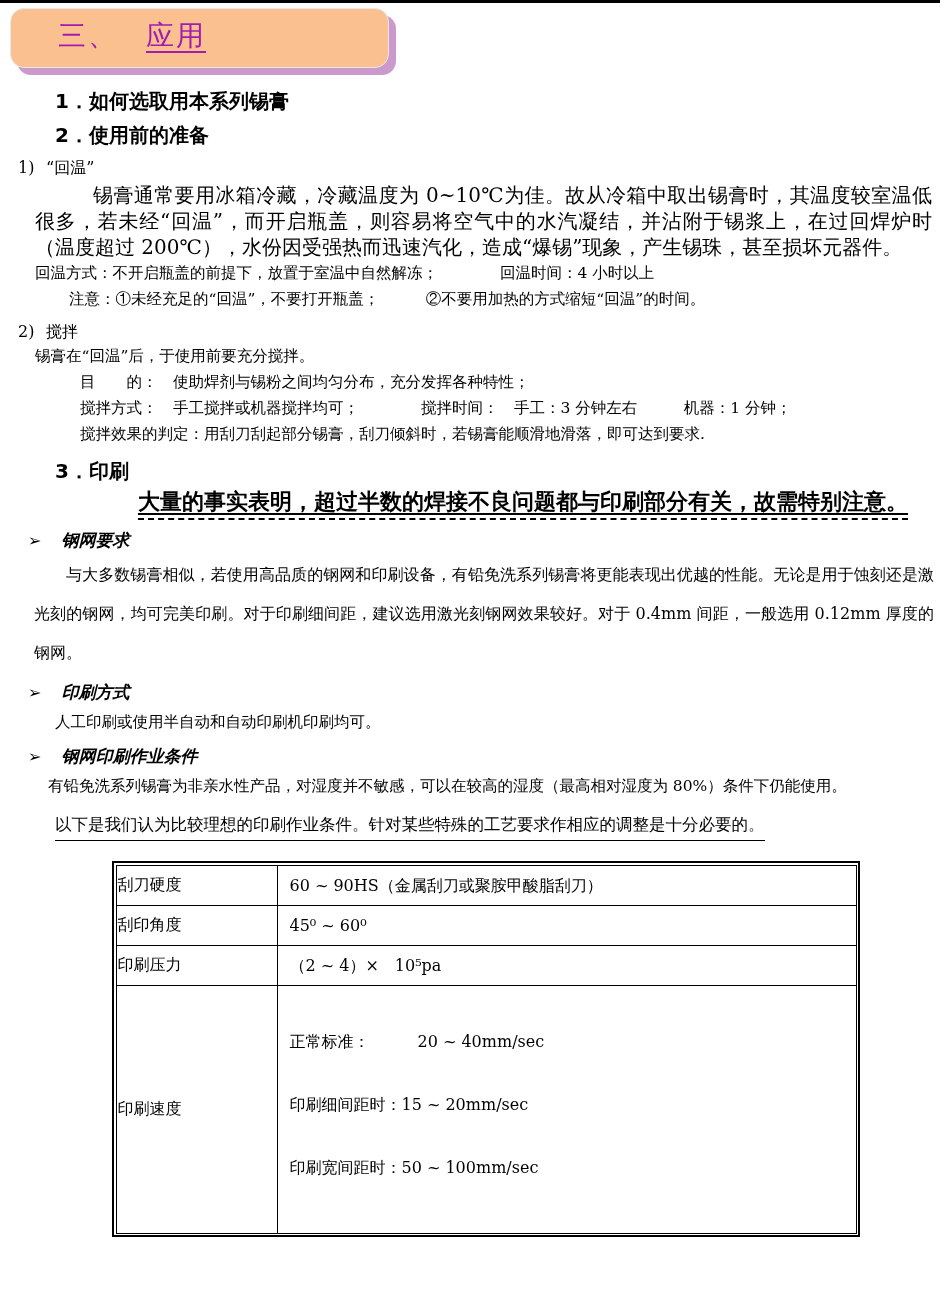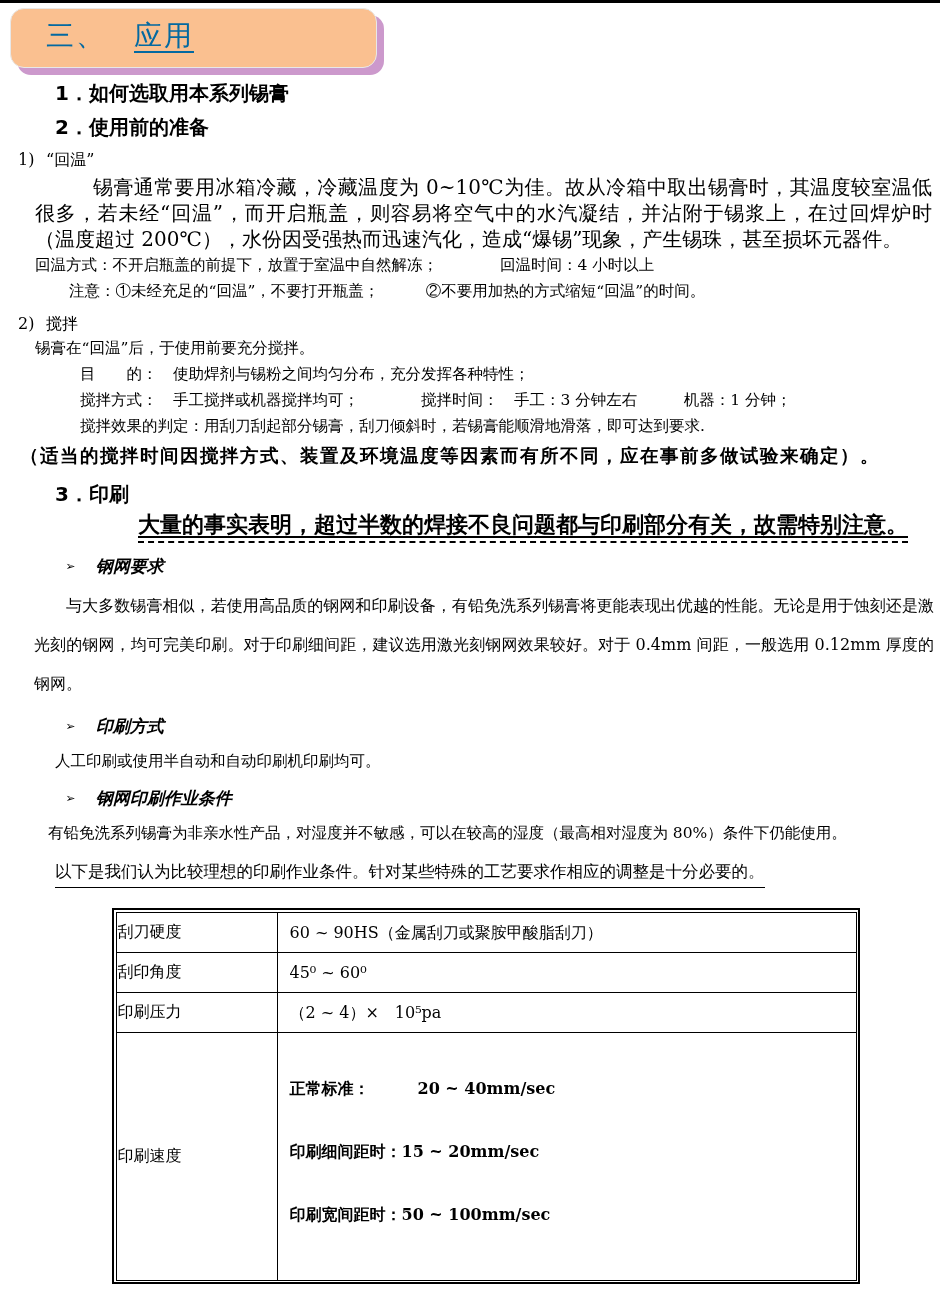--- a/index.html
+++ b/index.html
@@ -8,30 +8,30 @@
     width:940px;height:1300px;
     background:#ffffff;
     overflow:hidden;
     font-family:"DejaVu Serif", serif;
     color:#000;
   }
   .toprule{border-top:3px solid #000;width:100%;height:0;}
 
   
   .badge{
-    margin:5px 0 4px 10px;
+    margin:5px 0 12px 10px;
     display:inline-block;
     width:330px;
     background:#FAC090;
     border:1px solid #e8e8e8;
     border-radius:14px;
     box-shadow:7px 7px 0 #CC99CC;
-    padding:8px 0 12px 35px;
+    padding:8px 0 12px 47px;
     font-size:28px;
-    color:#0369a1;
+    color:#a21caf;
     letter-spacing:2px;
   }
   .badge .t2{margin-left:28px;text-decoration:underline;text-underline-offset:6px;}
 
   
   .hnum{
     font-family:"DejaVu Sans", sans-serif;
     font-weight:bold;
     font-size:20px;
     margin:9px 0 0 55px;
@@ -85,26 +85,26 @@
     font-family:"DejaVu Sans", sans-serif;
     font-weight:bold;
     font-size:22px;
     text-decoration:underline;
     text-underline-offset:4px;
     border-bottom:2.5px dashed #000;
     padding-bottom:4px;
     line-height:24px;
   }
   .bullet-head{
-    margin:11px 0 0 66px;
-    font-family:Liberation Mono, monospace;
+    margin:11px 0 0 28px;
+    font-family:Liberation Serif, serif;
     font-weight:bold;
     font-style:italic;
     font-size:17px;
-    line-height:28px;
+    line-height:20px;
   }
   .bullet-head .arrow{
     display:inline-block;
     font-style:normal;
     font-weight:normal;
     margin-right:20px;
     font-size:16px;
   }
   .wide{
     font-size:16px;
@@ -152,21 +152,21 @@
     text-align:left;
     font-size:16.5px;
   }
   td.c2{
     width:560px;
     padding:3px 6px 3px 12px;
     white-space:pre-wrap;
   }
   td.c2 div{line-height:25px;}
   tr.short td{height:33px;}
-  tr.tall td.c2{padding-top:5px;padding-bottom:15px;font-weight:bold;}
+  tr.tall td.c2{padding-top:5px;padding-bottom:15px;}
 </style>
 </head>
 <body>
 
 <div class="page">
 
   <div class="toprule"></div>
 
   <div class="badge">
     <span class="t1">三、</span><span class="t2">应用</span>
@@ -183,21 +183,20 @@
   <div class="gline">回温方式：不开启瓶盖的前提下，放置于室温中自然解冻；　　　　回温时间：4 小时以上</div>
   <div class="gline deep">注意：①未经充足的“回温”，不要打开瓶盖；　　　②不要用加热的方式缩短“回温”的时间。</div>
 
   <div class="listhead">
     <span class="no">2)</span><span>搅拌</span>
   </div>
   <div class="gline">锡膏在“回温”后，于使用前要充分搅拌。</div>
   <div class="gline deeper">目　　的：　使助焊剂与锡粉之间均匀分布，充分发挥各种特性；</div>
   <div class="gline deeper">搅拌方式：　手工搅拌或机器搅拌均可；　　　　搅拌时间：　手工：3 分钟左右　　　机器：1 分钟；</div>
   <div class="gline deeper">搅拌效果的判定：用刮刀刮起部分锡膏，刮刀倾斜时，若锡膏能顺滑地滑落，即可达到要求.</div>
-  <div class="boldnote">（适当的搅拌时间因搅拌方式、装置及环境温度等因素而有所不同，应在事前多做试验来确定）。</div>
 
   <div class="hnum h3gap">3．印刷</div>
   <div class="notice-wrap">
     <span class="notice">大量的事实表明，超过半数的焊接不良问题都与印刷部分有关，故需特别注意。</span>
   </div>
 
   <div class="bullet-head">
     <span class="arrow">➢</span><span>钢网要求</span>
   </div>
   <div class="wide">与大多数锡膏相似，若使用高品质的钢网和印刷设备，有铅免洗系列锡膏将更能表现出优越的性能。无论是用于蚀刻还是激光刻的钢网，均可完美印刷。对于印刷细间距，建议选用激光刻钢网效果较好。对于 0.4mm 间距，一般选用 0.12mm 厚度的钢网。</div>

